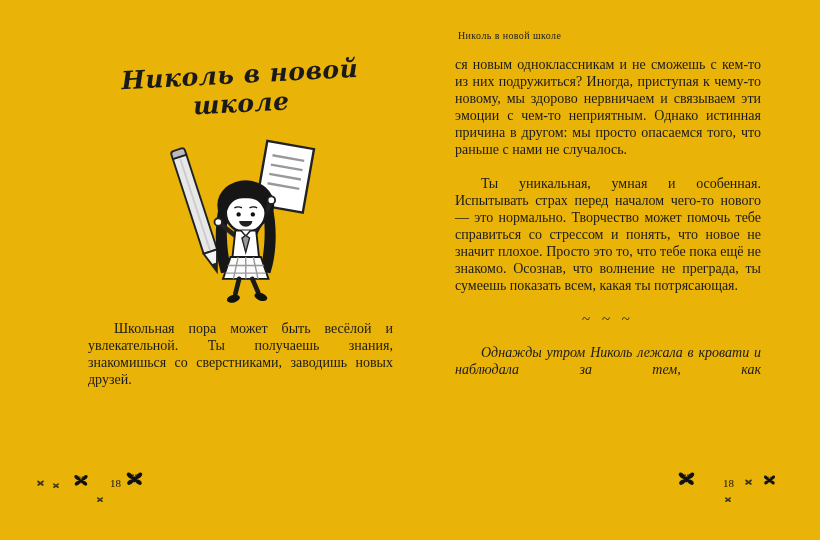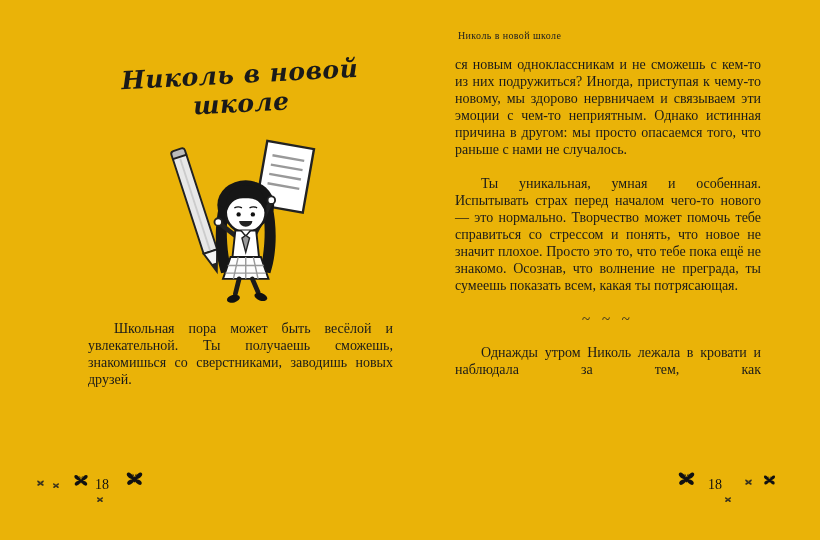--- a/index.html
+++ b/index.html
@@ -17,28 +17,28 @@
     margin:4px 0 6px 0;text-align:center;
     font-family:"DejaVu Serif", serif;font-style:italic;font-weight:700;
     font-size:25px;letter-spacing:.5px;transform:rotate(-3deg);
   }
   .illustration{height:196px;display:flex;justify-content:center;align-items:center;}
   .body-text{
     margin:0 0 17px 0;font-size:14px;line-height:17px;
     text-align:justify;text-indent:26px;
   }
   .no-indent{text-indent:0;}
-  .justify-last{text-align-last:justify;}
+  .justify-last{text-align-last:justify;font-style:italic;}
   .separator{
     text-align:center;font-size:15px;letter-spacing:4px;margin:6px 0 16px 0;color:#222;
   }
   .bf{position:absolute;fill:#111;}
   .bf-small{fill:#222;opacity:.9;}
   .page-num{
-    position:absolute;font-size:14px;width:26px;text-align:left;color:#111;
+    position:absolute;font-size:11px;width:26px;text-align:right;color:#111;
   }
 </style>
 </head>
 <body>
 
 <svg width="0" height="0" style="position:absolute" aria-hidden="true">
   <defs>
     <symbol id="butterfly" viewBox="0 0 24 24">
       <path d="M12 11 C10 5.5 5 2.5 3.5 4.8 C2 7 5.2 10.6 9.6 11.6 C5 12.1 2.6 15 4.1 17.4 C5.7 19.9 10.1 16.4 12 13.4 C13.9 16.4 18.3 19.9 19.9 17.4 C21.4 15 19 12.1 14.4 11.6 C18.8 10.6 22 7 20.5 4.8 C19 2.5 14 5.5 12 11 Z"></path>
       <ellipse cx="12" cy="12" rx="1" ry="3.4"></ellipse>
@@ -95,21 +95,21 @@
           <path d="M92,137 L87,160 M100,137 L100,160 M108,137 L113,160" stroke="#999" stroke-width="1.5" fill="none"></path>
           <path d="M81,146 L119,146 M78.5,154 L121.5,154" stroke="#999" stroke-width="1.5" fill="none"></path>
           <path d="M93,160 L89,176" stroke="#1a1a1a" stroke-width="5" stroke-linecap="round"></path>
           <path d="M107,160 L113,174" stroke="#1a1a1a" stroke-width="5" stroke-linecap="round"></path>
           <ellipse cx="87" cy="181" rx="7" ry="4" fill="#111" transform="rotate(-15 87 181)"></ellipse>
           <ellipse cx="116" cy="179" rx="7" ry="4" fill="#111" transform="rotate(20 116 179)"></ellipse>
         </g>
       </svg>
     </div>
 
-    <p class="body-text">Школьная пора может быть весёлой и увлекательной. Ты получаешь сможешь, знакомишься со сверстниками, заводишь новых друзей.</p>
+    <p class="body-text">Школьная пора может быть весёлой и увлекательной. Ты получаешь знания, знакомишься со сверстниками, заводишь новых друзей.</p>
   </div>
 
   <div class="page page-right">
     <p class="body-text no-indent">ся новым одноклассникам и не сможешь с кем-то из них подружиться? Иногда, приступая к чему-то новому, мы здорово нервничаем и связываем эти эмоции с чем-то неприятным. Однако истинная причина в другом: мы просто опасаемся того, что раньше с нами не случалось.</p>
     <p class="body-text">Ты уникальная, умная и особенная. Испытывать страх перед началом чего-то нового — это нормально. Творчество может помочь тебе справиться со стрессом и понять, что новое не значит плохое. Просто это то, что тебе пока ещё не знакомо. Осознав, что волнение не преграда, ты сумеешь показать всем, какая ты потрясающая.</p>
     <div class="separator">~ ~ ~</div>
     <p class="body-text justify-last">Однажды утром Николь лежала в кровати и наблюдала за тем, как</p>
   </div>
 
   <svg class="bf bf-small" style="left:36px;top:479px;width:9px;height:9px">

